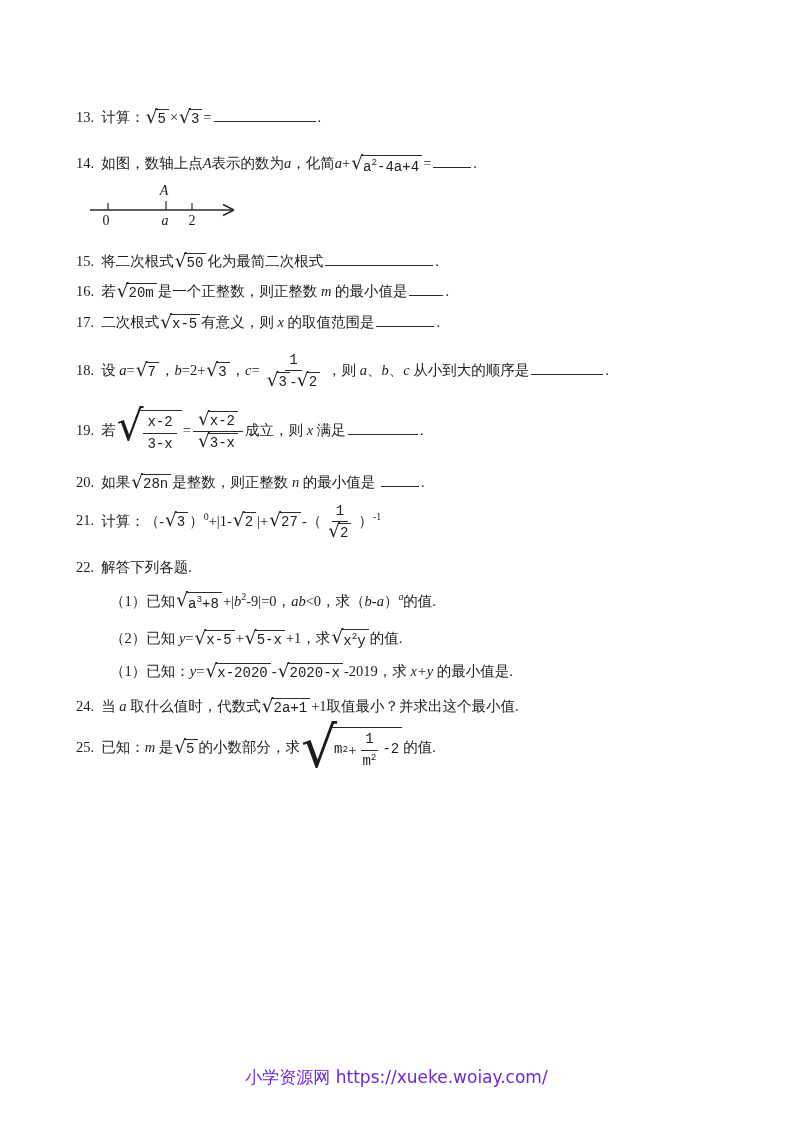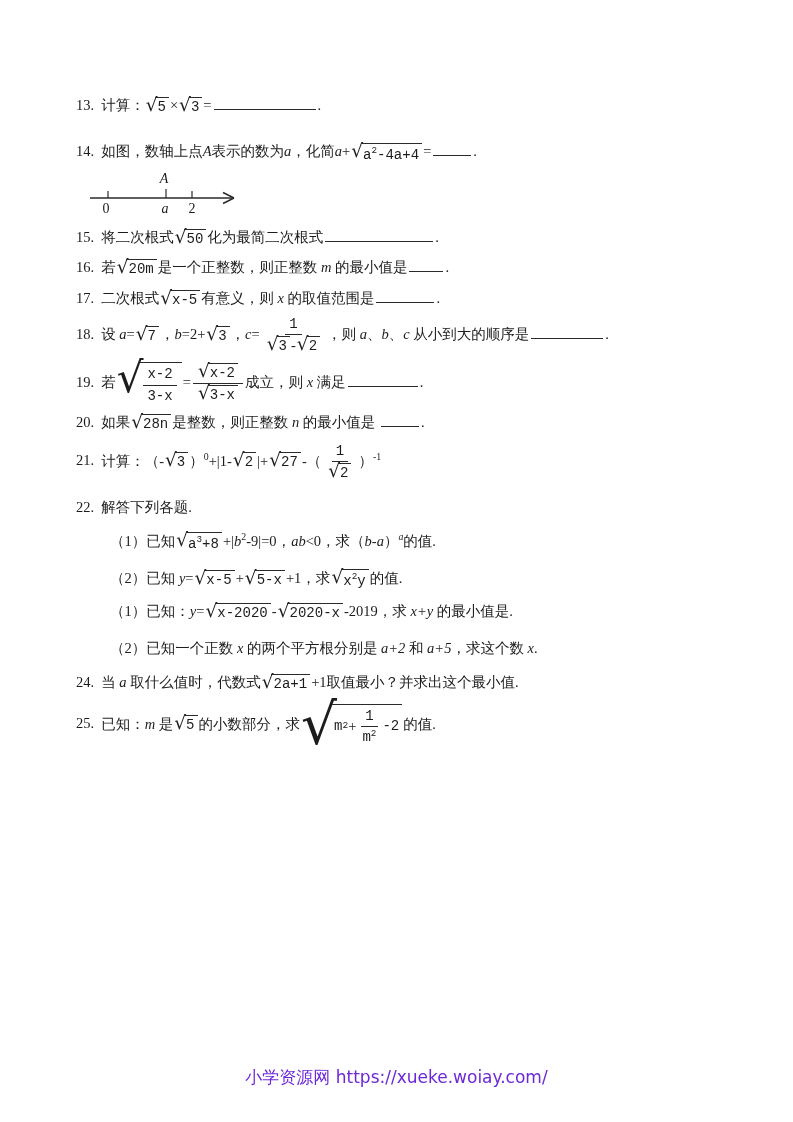--- a/index.html
+++ b/index.html
@@ -31,21 +31,21 @@
   
   .fr { display:inline-flex; flex-direction:column; align-items:center; vertical-align:middle; text-align:center; line-height:1.3; margin:0 2px; }
   .fr .fn { border-bottom:1px solid #2a2a2a; padding:0 4px 1px 4px; }
   .fr .fd { padding:1px 4px 0 4px; display:inline-flex; align-items:flex-start; justify-content:center; }
   .numline { margin:4px 0 6px 8px; }
   .footer {
     position:absolute; left:0; top:1066px; width:100%;
     text-align:center; color:#6d28d9; font-size:17px;
     font-family:"DejaVu Sans","Liberation Sans",sans-serif;
   }
-  .mt6{margin-top:6px}.mt8{margin-top:8px}.mt10{margin-top:10px}.mt12{margin-top:12px}
+  .mt6{margin-top:18px}.mt8{margin-top:8px}.mt10{margin-top:10px}.mt12{margin-top:12px}
   .mt14{margin-top:14px}.mt16{margin-top:16px}.mt24{margin-top:24px}
 </style>
 </head>
 <body>
 
 <div class="page">
   <div class="content">
 
     <div class="q mt6">
       <span class="qnum">13.</span><span>计算：</span><span class="sq">
@@ -196,23 +196,20 @@
 
     <div class="q sub mt10">
       <span>（1）</span><span>已知：</span><span class="it">y</span><span>=</span><span class="sq">
           <span class="rs">√</span>
           <span class="rc mono">x-2020</span>
         </span><span>-</span><span class="sq">
           <span class="rs">√</span>
           <span class="rc mono">2020-x</span>
         </span><span>-2019，求</span>&nbsp;<span class="it">x+y</span>&nbsp;<span>的最小值是.</span>
     </div>
-    <div class="q sub mt14">
-      <span>（2）</span><span>已知一个正数</span>&nbsp;<span class="it">x</span>&nbsp;<span>的两个平方根分别是</span>&nbsp;<span class="it">a+2</span>&nbsp;<span>和</span>&nbsp;<span class="it">a+5</span><span>，求这个数</span>&nbsp;<span class="it">x</span><span>.</span>
-    </div>
 
     <div class="q mt12">
       <span class="qnum">24.</span><span>当</span>&nbsp;<span class="it">a</span>&nbsp;<span>取什么值时，代数式</span><span class="sq">
           <span class="rs">√</span>
           <span class="rc mono">2a+1</span>
         </span><span>+1取值最小？并求出这个最小值.</span>
     </div>
 
     <div class="q mt10">
       <span class="qnum">25.</span><span>已知：</span><span class="it">m</span>&nbsp;<span>是</span><span class="sq">

